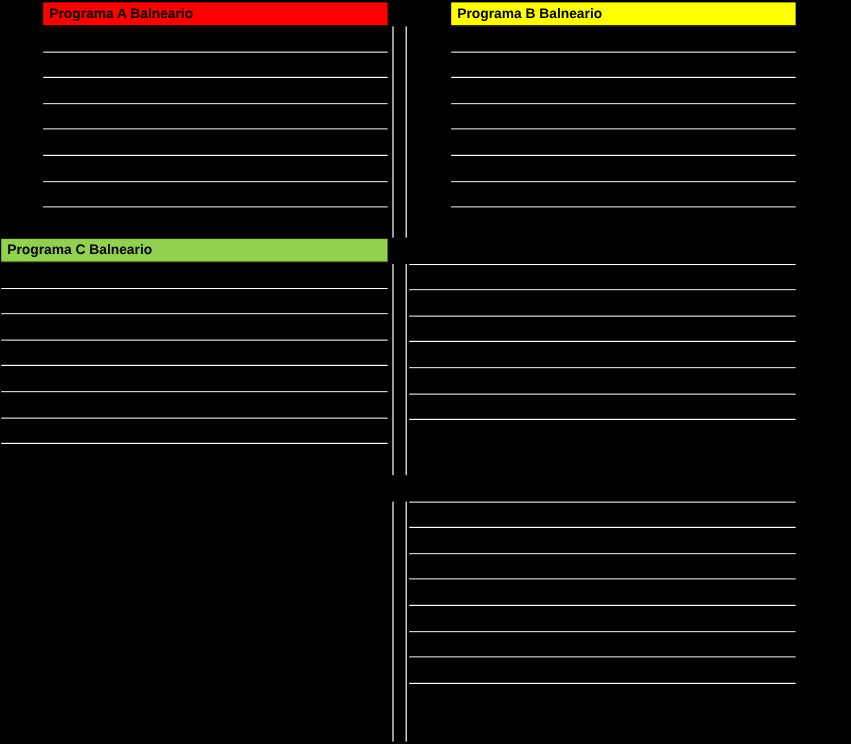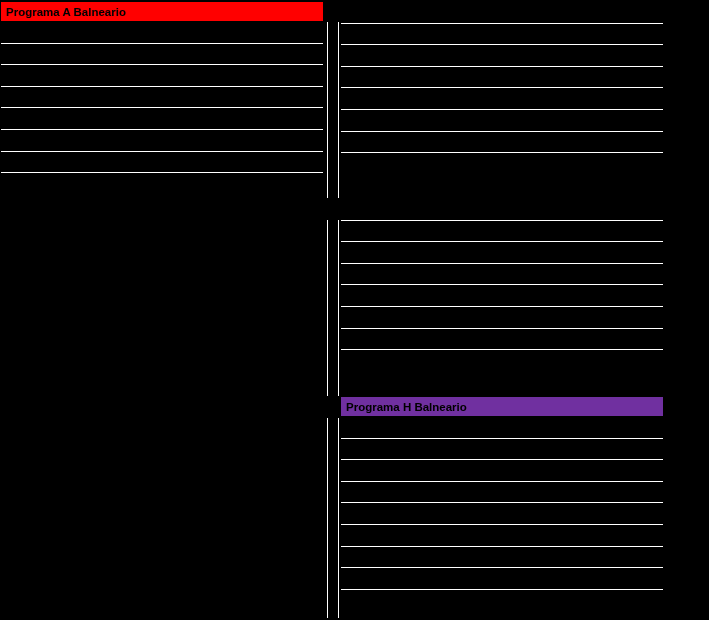--- a/index.html
+++ b/index.html
@@ -20,21 +20,21 @@
     background: #000000;
   }
   .panel {
     position: absolute;
     width: 322px;
     box-sizing: border-box;
   }
   .panel.left  { left: 1px; }
   .panel.right { left: 341px; }
 
-  .block-a { top: 2px; }
+  .block-a { top: 2px; padding-left: 35px; }
   .block-b { top: 199px; }
   .block-c { top: 397px; }
 
   .title-row {
     height: 20px;
     line-height: 20px;
     box-sizing: border-box;
     padding-left: 5px;
     font-size: 11.5px;
     font-weight: bold;
@@ -78,49 +78,62 @@
       <div class="row"></div>
       <div class="row"></div>
       <div class="row"></div>
       <div class="row"></div>
       <div class="row"></div>
       <div class="row"></div>
     </div>
   </div>
 
   <div class="panel right block-a">
+    <div class="title-row" style="background:#ffff00">Programa B Balneario</div>
     <div class="rows">
       <div class="row"></div>
       <div class="row"></div>
       <div class="row"></div>
       <div class="row"></div>
       <div class="row"></div>
       <div class="row"></div>
       <div class="row"></div>
       <div class="row"></div>
     </div>
   </div>
 
+  <div class="panel left block-b">
+    <div class="title-row" style="background:#92d050">Programa C Balneario</div>
+    <div class="rows">
+      <div class="row"></div>
+      <div class="row"></div>
+      <div class="row"></div>
+      <div class="row"></div>
+      <div class="row"></div>
+      <div class="row"></div>
+      <div class="row"></div>
+      <div class="row"></div>
+    </div>
+  </div>
 
   <div class="panel right block-b">
     <div class="rows">
       <div class="row"></div>
       <div class="row"></div>
       <div class="row"></div>
       <div class="row"></div>
       <div class="row"></div>
       <div class="row"></div>
       <div class="row"></div>
       <div class="row"></div>
     </div>
   </div>
 
 
   <div class="panel right block-c">
-    <div class="title-row" style="background:#7030a0">Programa H Balneario</div>
     <div class="rows">
       <div class="row"></div>
       <div class="row"></div>
       <div class="row"></div>
       <div class="row"></div>
       <div class="row"></div>
       <div class="row"></div>
       <div class="row"></div>
       <div class="row"></div>
       <div class="row"></div>

